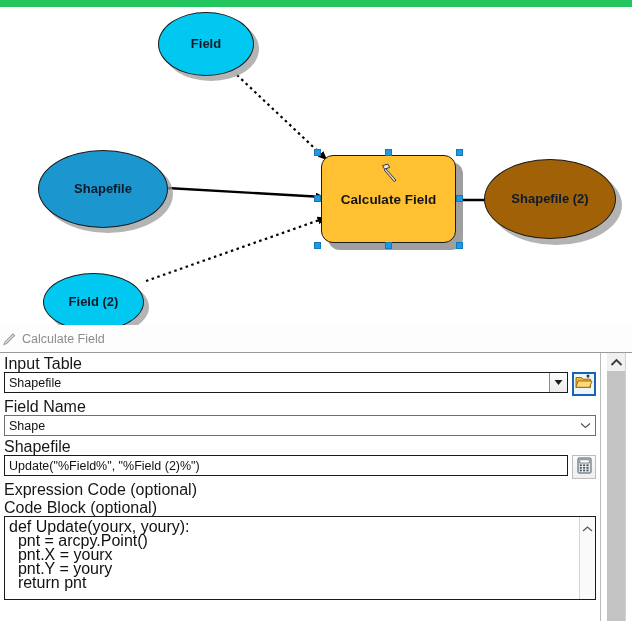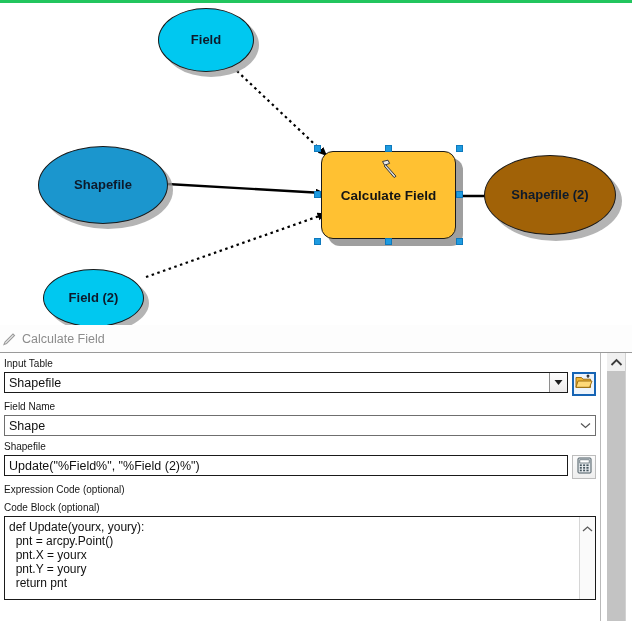--- a/index.html
+++ b/index.html
@@ -8,21 +8,21 @@
     font-family:"Liberation Sans", sans-serif;
     background:#ffffff;
     -webkit-font-smoothing:antialiased;
   }
   .app{position:relative;width:632px;height:621px;}
 
   
   .canvas{
     position:absolute;left:0;top:0;width:632px;height:325px;
     background:#ffffff;
-    border-top:3px solid #22c55e;
+    border-top:7px solid #22c55e;
     box-sizing:border-box;
     overflow:hidden;
   }
   .canvas svg{position:absolute;left:0;top:0;}
 
   .node{position:absolute;}
   .ellipse-node{
     display:flex;align-items:center;justify-content:center;
     border:1.3px solid #1a1a1a;
     border-radius:50%;
@@ -85,21 +85,21 @@
     background:#ffffff;
     border-top:1px solid #9a9a9a;
     box-sizing:border-box;
     overflow:hidden;
   }
   .form{
     position:absolute;left:0;top:0;width:600px;height:268px;
     padding:0 2px;box-sizing:border-box;
   }
   .field-label{
-    font-size:10px;color:#161616;
+    font-size:16px;color:#161616;
     margin:4px 0 1px 2px;line-height:14px;
   }
   .row{display:flex;align-items:flex-start;gap:4px;padding:0 2px;}
   .ctrl{flex:1 1 auto;position:relative;}
 
   .combo{
     height:21px;background:#ffffff;
     border:1px solid #1a1a1a;
     box-sizing:border-box;
     display:flex;align-items:center;
@@ -141,21 +141,21 @@
   .side-btn.focused{border:2px solid #1664b4;background:#eef4fb;}
   .side-btn.plain{border:1px solid #bdbdbd;background:linear-gradient(#fbfbfb,#efefef);}
 
   .codeblock{
     margin:0 2px;height:84px;background:#ffffff;
     border:1px solid #1a1a1a;box-sizing:border-box;
     display:flex;
   }
   .code-text{
     flex:1 1 auto;padding:3px 0 12px 4px;
-    font-size:12px;color:#111;line-height:14px;
+    font-size:16px;color:#111;line-height:14px;
     white-space:pre;overflow:hidden;
   }
   .code-scroll{
     flex:0 0 auto;width:15px;background:#fafafa;border-left:1px solid #d6d6d6;
     display:flex;align-items:flex-start;justify-content:center;padding-top:2px;
   }
 
   
   .panel-scroll{
     position:absolute;right:0;top:27px;width:32px;height:269px;

